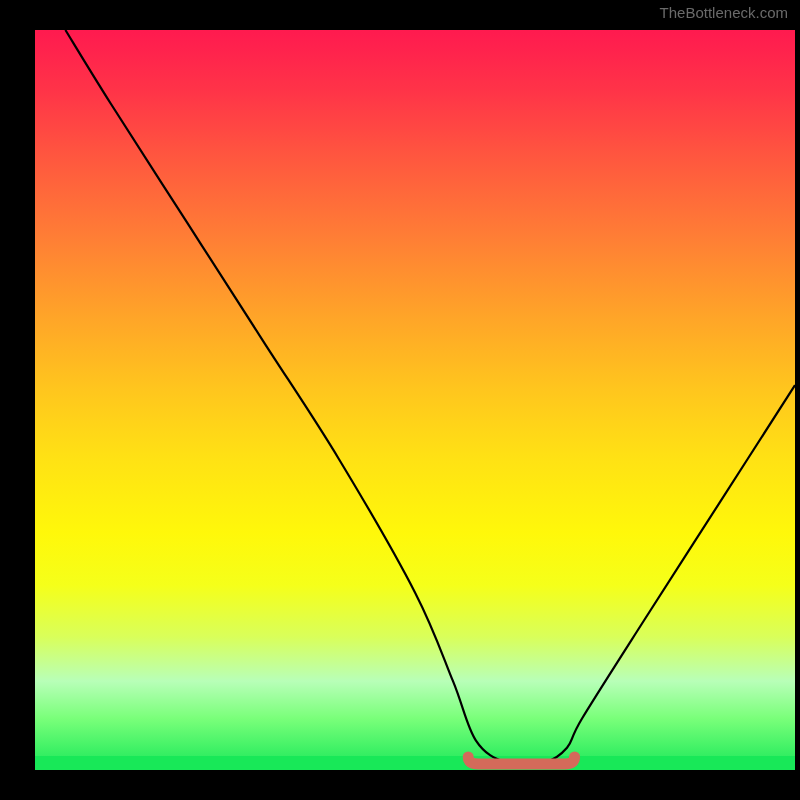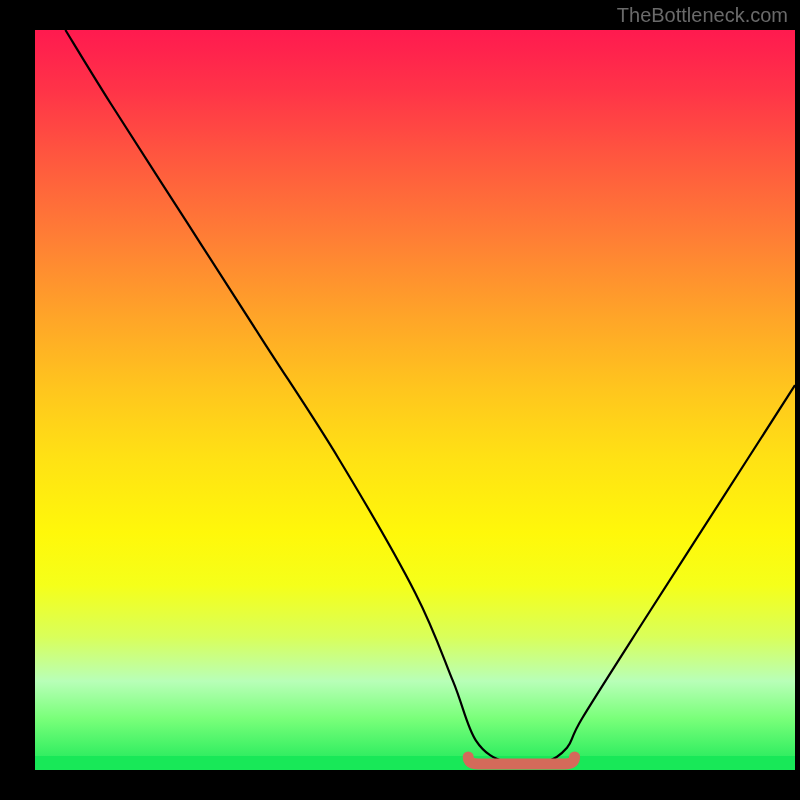--- a/index.html
+++ b/index.html
@@ -9,21 +9,21 @@
     height: 800px;
     background: #000;
     font-family: Arial, sans-serif;
     position: relative;
   }
   .watermark {
     position: absolute;
     top: 4px;
     right: 12px;
     color: #6a6a6a;
-    font-size: 20px;
+    font-size: 15px;
     font-weight: 500;
     z-index: 10;
   }
   .plot-area {
     position: absolute;
     left: 35px;
     top: 30px;
     width: 760px;
     height: 740px;
     background: linear-gradient(to bottom,

